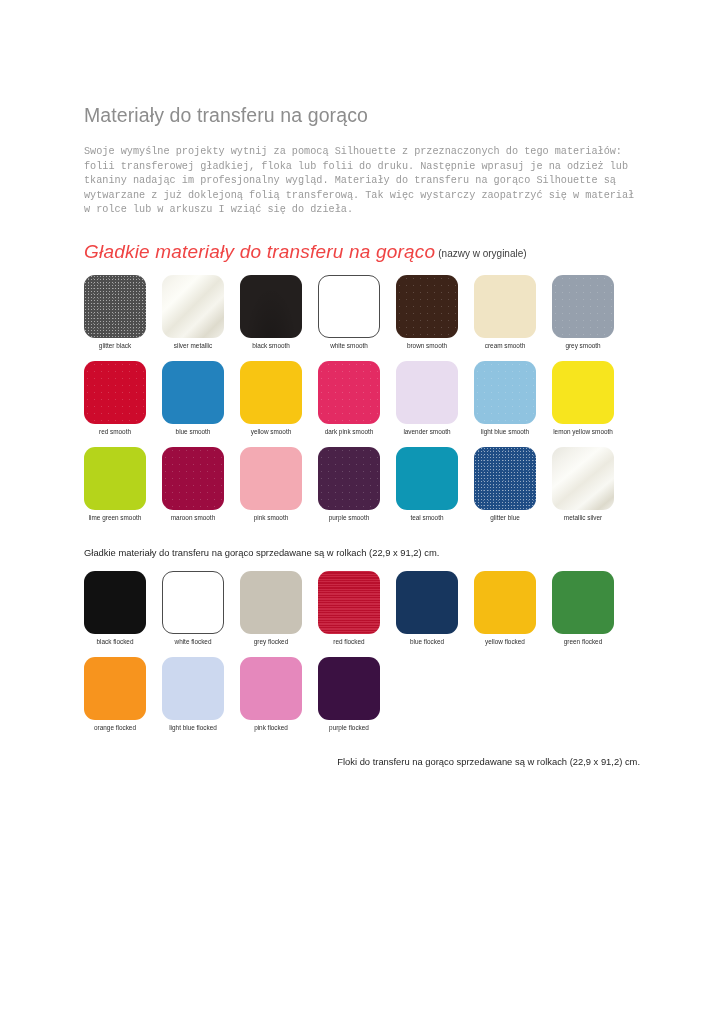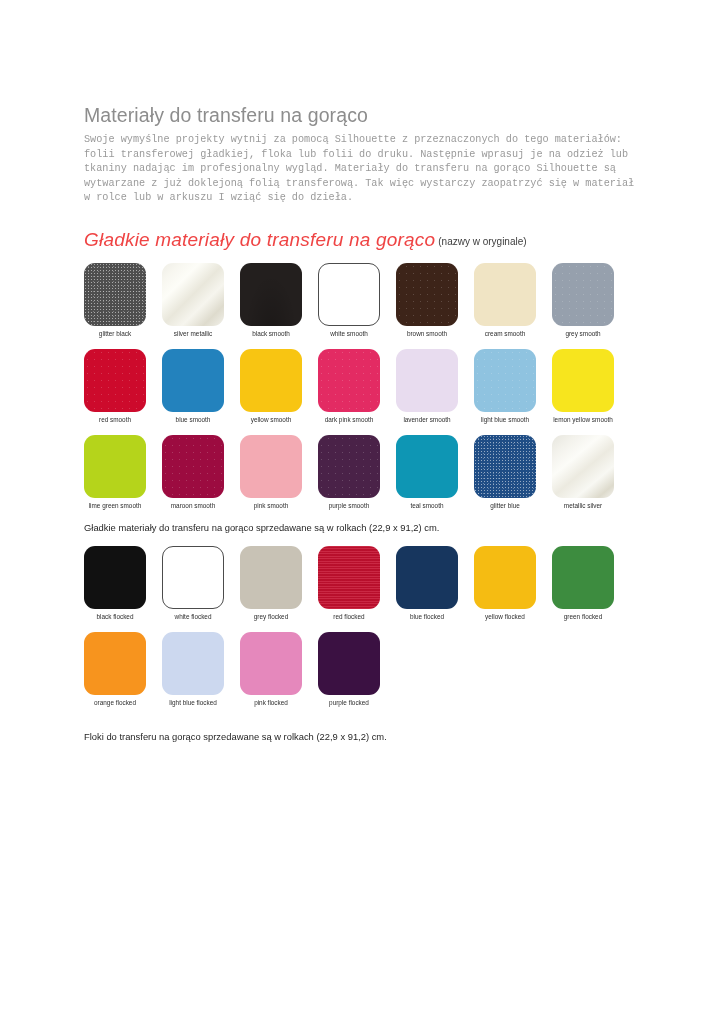--- a/index.html
+++ b/index.html
@@ -26,21 +26,21 @@
     position: absolute;
     left: 84px;
     top: 104px;
     width: 556px;
   }
   .doc-title {
     font-size: 19.5px;
     font-weight: normal;
     color: #8d8d8d;
     letter-spacing: 0.1px;
-    margin: 0 0 6px 0;
+    margin: 0 0 18px 0;
     line-height: 1.2;
   }
   .intro {
     font-size: 10.2px;
     color: #9a9a9a;
     line-height: 1.42;
     margin: 0;
     width: 552px;
     font-family: Liberation Mono, monospace;
   }
@@ -159,25 +159,26 @@
     color: #2e2e2e;
     margin-top: 4px;
     width: 62px;
     text-align: center;
     line-height: 1.1;
     white-space: nowrap;
   }
   .caption {
     font-size: 9.4px;
     color: #262626;
-    margin-top: 13px;
+    margin-top: 26px;
     line-height: 1.3;
   }
   .caption.last {
     margin-top: 25px;
+    text-align: right;
   }
 </style>
 </head>
 <body>
 
 <div class="page">
   <div class="content">
 
     <h1 class="doc-title">Materiały do transferu na gorąco</h1>
     <p class="intro">Swoje wymyślne projekty wytnij za pomocą Silhouette z przeznaczonych do tego materiałów: folii transferowej gładkiej, floka lub folii do druku. Następnie wprasuj je na odzież lub tkaniny nadając im profesjonalny wygląd. Materiały do transferu na gorąco Silhouette są wytwarzane z już doklejoną folią transferową. Tak więc wystarczy zaopatrzyć się w materiał w rolce lub w arkuszu I wziąć się do dzieła.</p>

